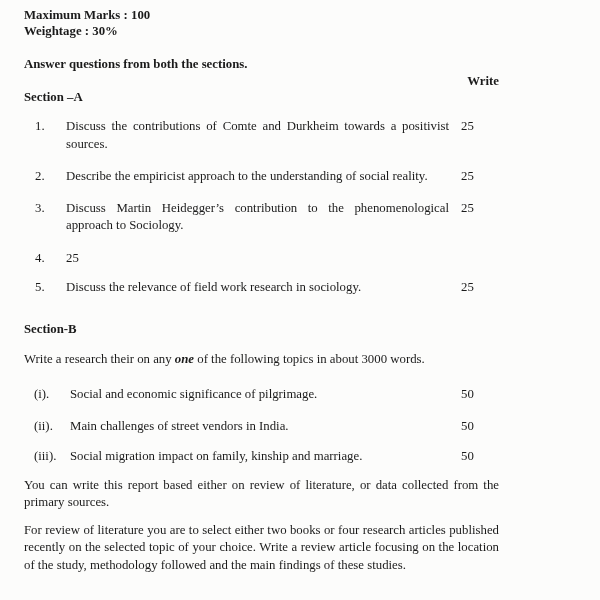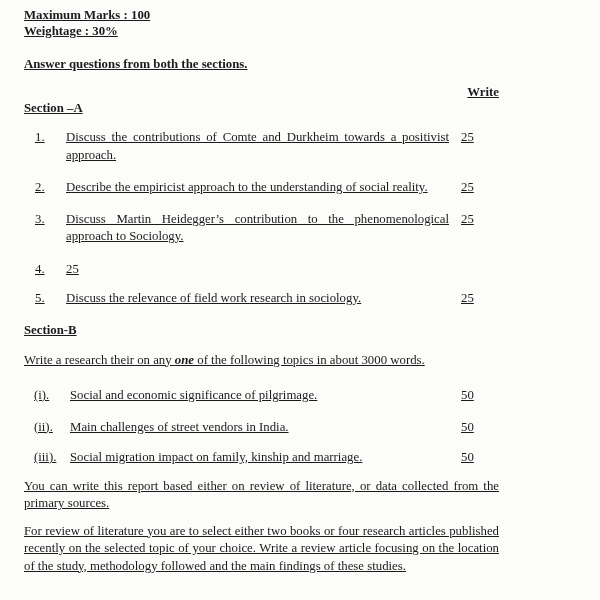--- a/index.html
+++ b/index.html
@@ -16,45 +16,44 @@
     font-size: 12.8px;
     line-height: 17.5px;
     -webkit-font-smoothing: antialiased;
   }
   .page {
     box-sizing: border-box;
     width: 524px;
     height: 600px;
     padding: 7px 25px 0 24px;
     overflow: hidden;
-    text-decoration: underline;
   }
   .hdr-line {
     font-weight: bold;
     line-height: 16px;
     margin: 0;
   }
   .both-sections {
     font-weight: bold;
     line-height: 16px;
-    margin: 17px 0 12px 0;
+    margin: 17px 0 1px 0;
   }
   .marks-label {
     font-weight: bold;
     line-height: 16px;
     text-align: right;
     margin: 0;
   }
   .section-title {
     font-weight: bold;
     line-height: 16px;
     text-align: left;
     margin: 0;
   }
-  .section-title.b { margin-top: 14px; }
+  .section-title.b { margin-top: 24px; }
   .sec-instr {
     margin: 14px 0 0 0;
   }
   .sec-instr .emph {
     font-weight: bold;
     font-style: italic;
   }
   .q-row {
     display: flex;
     align-items: flex-start;
@@ -103,21 +102,21 @@
 
   <p class="both-sections">Answer questions from both the sections.</p>
 
   <p class="marks-label">Write</p>
 
   <p class="section-title">Section –A</p>
 
 
   <div class="q-row m13">
     <div class="q-num">1.</div>
-    <div class="q-text">Discuss the contributions of Comte and Durkheim towards a positivist approach.</div>
+    <div class="q-text">Discuss the contributions of Comte and Durkheim towards a positivist sources.</div>
     <div class="q-marks">25</div>
   </div>
 
   <div class="q-row m15">
     <div class="q-num">2.</div>
     <div class="q-text">Describe the empiricist approach to the understanding of social reality.</div>
     <div class="q-marks">25</div>
   </div>
 
   <div class="q-row m14">

